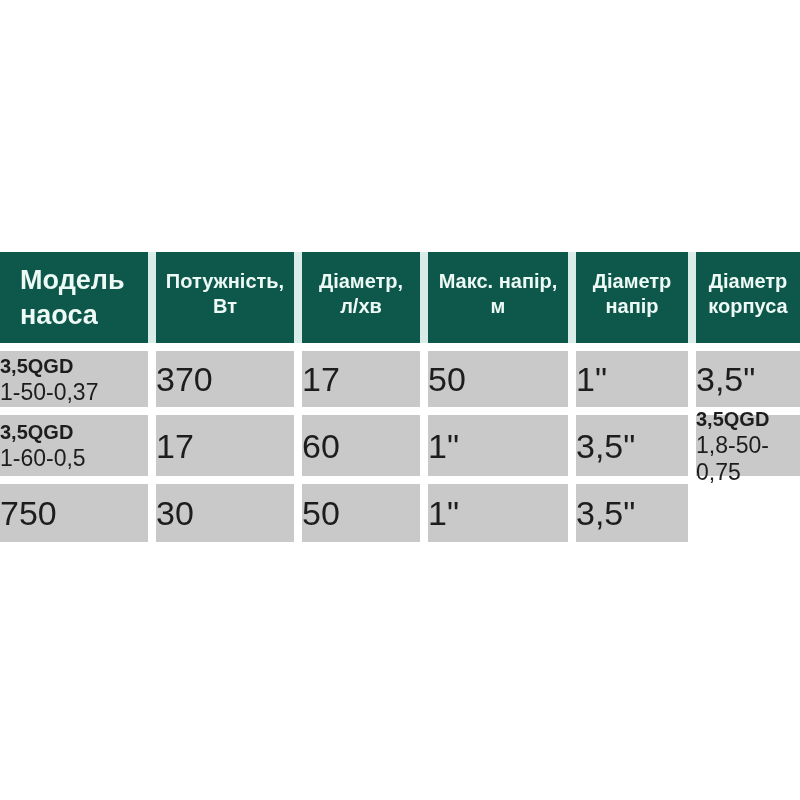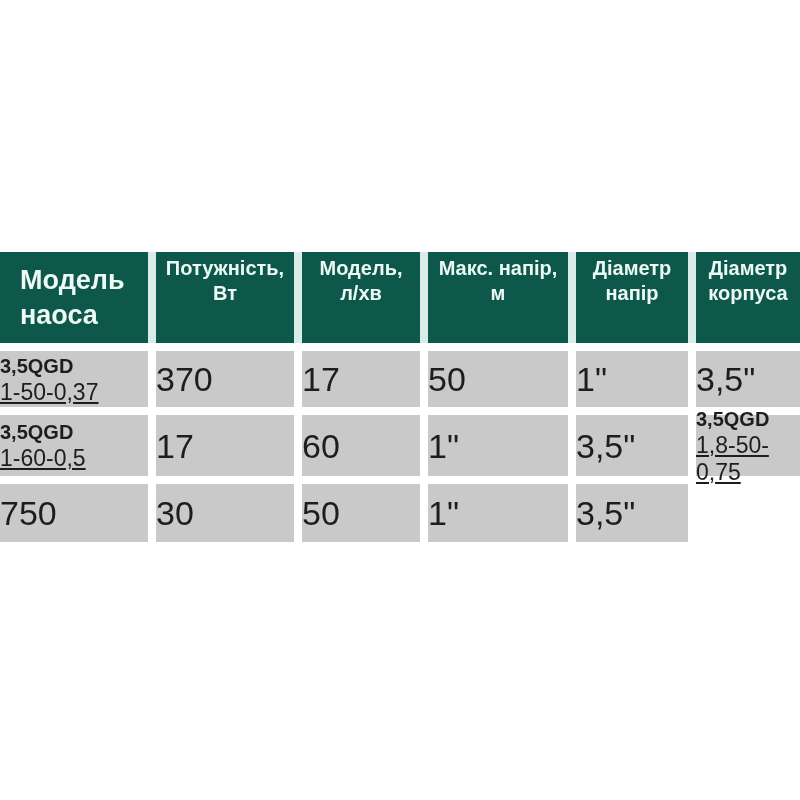--- a/index.html
+++ b/index.html
@@ -38,21 +38,21 @@
   .th {
     position: relative;
     z-index: 1;
     background: #0e574b;
     color: #edf9f4;
     font-weight: bold;
     display: flex;
     flex-direction: column;
     align-items: center;
     box-sizing: border-box;
-    padding-top: 4px;
+    padding-top: 17px;
     font-size: 20px;
     line-height: 25px;
     text-align: center;
   }
   .th-model {
     align-items: flex-start;
     text-align: left;
     padding-left: 20px;
     padding-top: 11px;
     font-size: 27px;
@@ -71,40 +71,39 @@
     line-height: 1;
   }
   .td-model .model-name {
     font-size: 20px;
     font-weight: bold;
     line-height: 26px;
   }
   .td-model .model-code {
     font-size: 23px;
     line-height: 27px;
-    text-decoration: underline;
   }
 </style>
 </head>
 <body>
 
 <div class="stage">
   <div class="spec-table">
     <div class="header-tint"></div>
 
     <div class="th th-model">
       <span>Модель</span>
       <span>наоса</span>
     </div>
     <div class="th">
       <span>Потужність,</span>
       <span>Вт</span>
     </div>
     <div class="th">
-      <span>Модель,</span>
+      <span>Діаметр,</span>
       <span>л/хв</span>
     </div>
     <div class="th">
       <span>Макс. напір,</span>
       <span>м</span>
     </div>
     <div class="th">
       <span>Діаметр</span>
       <span>напір</span>
     </div>

